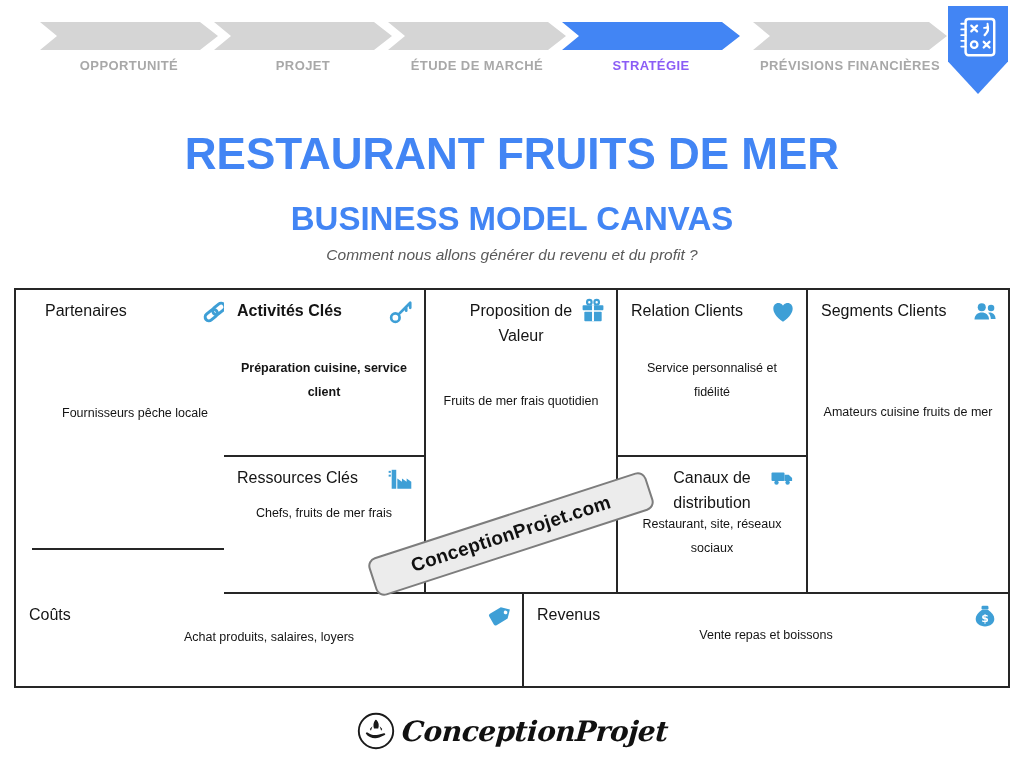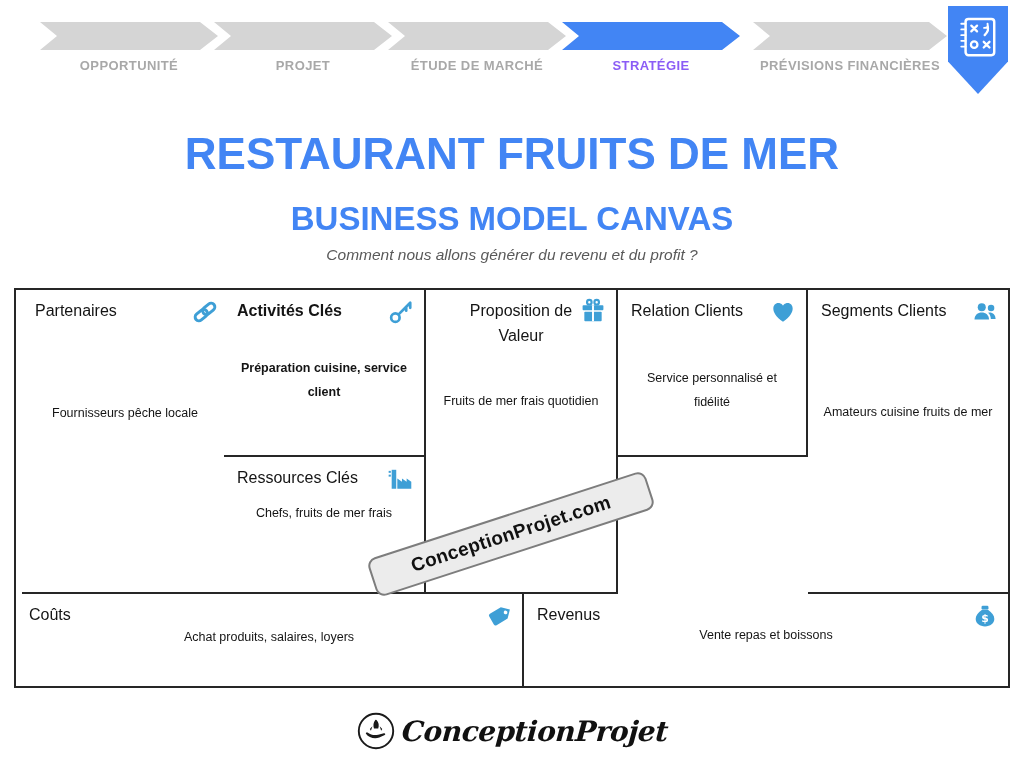--- a/index.html
+++ b/index.html
@@ -48,35 +48,35 @@
   .cell-header.centered { display:block; text-align:center; padding:9px 36px 0 36px; }
   .cell-header.centered .title { display:inline-block; max-width:120px; line-height:1.55; }
   .cell-header.centered .cell-icon { position:absolute; right:10px; top:8px; }
   .cell-icon { flex:0 0 auto; width:26px; height:26px; }
   .cell-icon svg { display:block; }
 
   .cell-body { position:absolute; left:0; right:0; text-align:center;
     font-size:12.5px; color:#141414; line-height:1.95; }
   .cell-body .wrapbox { display:inline-block; }
 
-  #cell-partenaires  { left:6px;     top:0;     width:208px; height:304px; }
+  #cell-partenaires  { left:16px;     top:0;     width:208px; height:260px; }
   #cell-activites    { left:208px; top:0;     width:202px; height:167px;font-weight:bold; }
   #cell-ressources   { left:208px; top:167px; width:202px; height:137px; }
   #cell-proposition  { left:410px; top:0;     width:192px; height:304px; }
   #cell-relation     { left:602px; top:0;     width:190px; height:167px; }
   #cell-canaux       { left:602px; top:167px; width:190px; height:137px; }
   #cell-segments     { left:792px; top:0;     width:200px; height:304px; }
   #cell-couts        { left:0;     top:304px; width:508px; height:92px; }
   #cell-revenus      { left:508px; top:304px; width:484px; height:81px; }
 
   #cell-partenaires .cell-body { top:111px; }
   #cell-activites   .cell-body { top:66px; }  #cell-activites .wrapbox { max-width:190px; }
   #cell-ressources  .cell-body { top:44px; }
   #cell-proposition .cell-body { top:99px; }
-  #cell-relation    .cell-body { top:76px; }  #cell-relation .wrapbox { max-width:165px; }
+  #cell-relation    .cell-body { top:66px; }  #cell-relation .wrapbox { max-width:165px; }
   #cell-canaux      .cell-body { top:55px; }  #cell-canaux .wrapbox { max-width:180px; }
   #cell-segments    .cell-body { top:110px; } #cell-segments .wrapbox { max-width:198px; }
   #cell-couts       .cell-body { top:31px; }
   #cell-revenus     .cell-body { top:29px; }
 
   
   .watermark {
     position:absolute; left:511px; top:534px; width:292px; height:40px;
     transform:translate(-50%,-50%) rotate(-18deg);
     background:#ECECEC; border:2px solid #7d7d7d; border-radius:9px;
@@ -216,20 +216,34 @@
         <span class="title">Relation Clients</span>
         <span class="cell-icon">
           <svg width="26" height="26" viewBox="0 0 24 24">
             <path d="M12 21 C-0.5 13 2.2 3.6 7.6 3.6 C10.6 3.6 12 6.1 12 6.1 C12 6.1 13.4 3.6 16.4 3.6 C21.8 3.6 24.5 13 12 21 Z" fill="#3E9FD6"></path>
           </svg>
         </span>
       </div>
       <div class="cell-body"><span class="wrapbox">Service personnalisé et fidélité</span></div>
     </div>
 
+    <div class="cell b-r b-b" id="cell-canaux">
+      <div class="cell-header centered">
+        <span class="title">Canaux de distribution</span>
+        <span class="cell-icon">
+          <svg width="24" height="24" viewBox="0 0 24 24" fill="#3E9FD6">
+            <rect x="1.5" y="7.5" width="13" height="8.5" rx="1"></rect>
+            <path d="M14.5 9.8 h4.2 l3.4 3.2 v3 h-7.6 z"></path>
+            <circle cx="6.5" cy="17.6" r="2.2"></circle>
+            <circle cx="17.6" cy="17.6" r="2.2"></circle>
+          </svg>
+        </span>
+      </div>
+      <div class="cell-body"><span class="wrapbox">Restaurant, site, réseaux sociaux</span></div>
+    </div>
 
     <div class="cell b-b" id="cell-segments">
       <div class="cell-header">
         <span class="title">Segments Clients</span>
         <span class="cell-icon">
           <svg width="26" height="26" viewBox="0 0 24 24" fill="#3E9FD6">
             <circle cx="9" cy="7.6" r="3.7"></circle>
             <path d="M2.3 19 c0-4.2 3-6.6 6.7-6.6 s6.7 2.4 6.7 6.6 z"></path>
             <circle cx="17.6" cy="8.2" r="3"></circle>
             <path d="M16.2 12.4 c3.2 0 5.6 2.3 5.6 6.1 h-4.4 c-0.2-2.6-1-4.6-2.6-5.7 z"></path>

